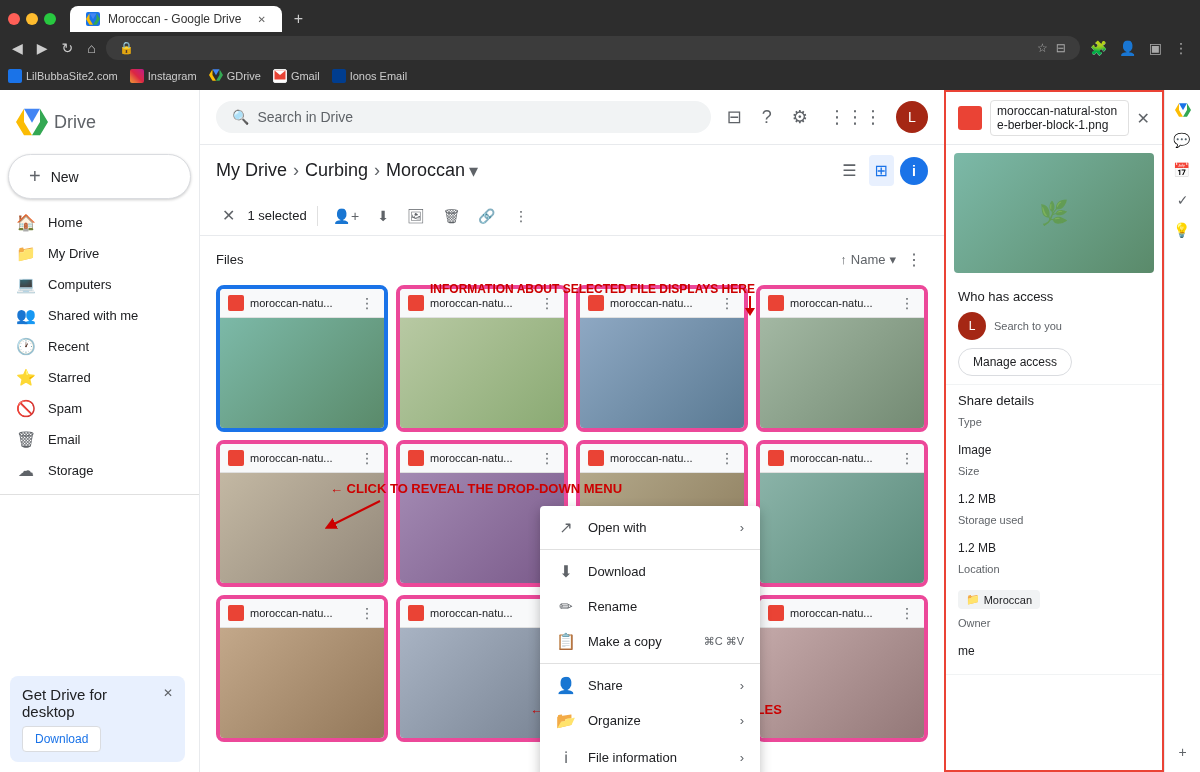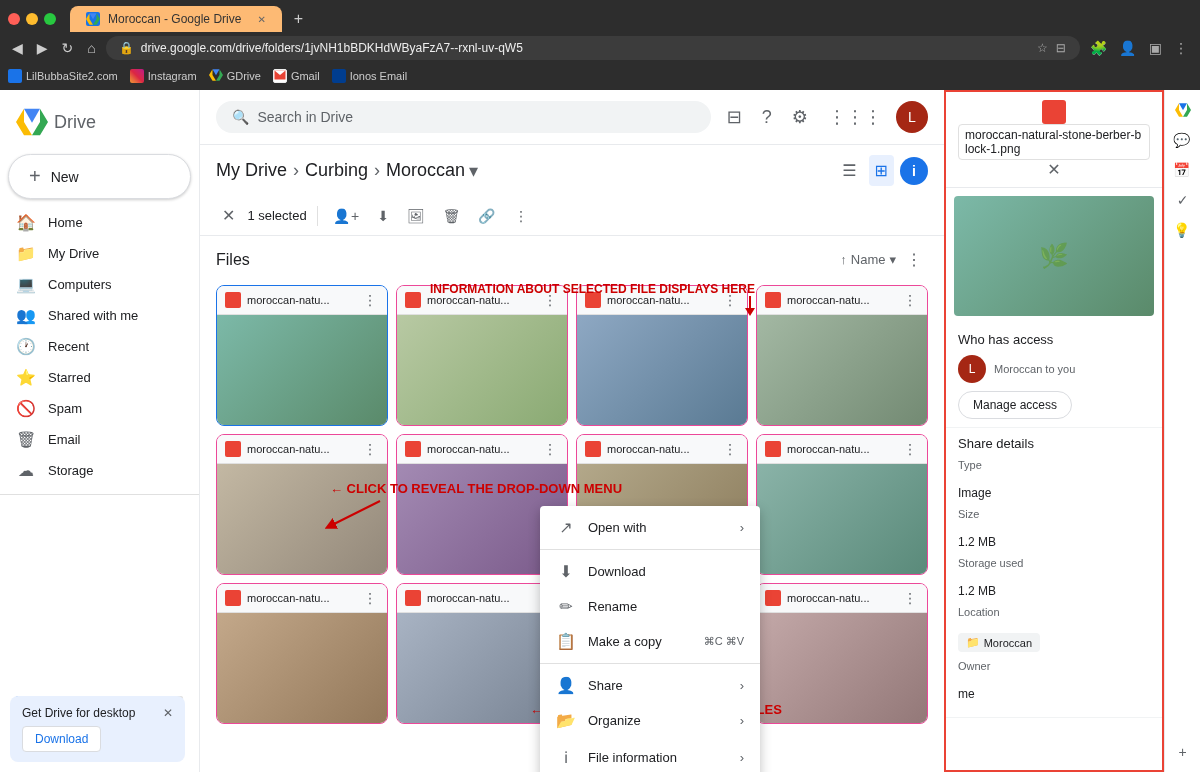--- a/index.html
+++ b/index.html
@@ -20,21 +20,21 @@
       display: flex;
       align-items: center;
       gap: 6px;
       margin-right: 10px;
     }
     .browser-dot { width: 12px; height: 12px; border-radius: 50%; }
     .dot-red { background: #ff5f57; }
     .dot-yellow { background: #febc2e; }
     .dot-green { background: #28c840; }
     .tab-active {
-      background: #fdba74;
+      background: #ffffff;
       border-radius: 8px 8px 0 0;
       padding: 6px 16px;
       display: flex;
       align-items: center;
       gap: 8px;
       color: #333;
       font-size: 12px;
       max-width: 220px;
     }
     .tab-favicon { width: 14px; height: 14px; background: #1a73e8; border-radius: 2px; display: inline-block; }
@@ -153,21 +153,21 @@
       position: absolute;
       bottom: 20px;
       left: 10px;
       width: 175px;
       background: #e8f0fe;
       border-radius: 8px;
       padding: 10px 12px;
       font-size: 12px;
     }
     .notif-close { float: right; cursor: pointer; color: #5f6368; }
-    .notif-title { font-size: 12px; font-weight: 500; color: #202124; margin-bottom: 6px; }
+    .notif-title { font-size: 15px; font-weight: 500; color: #202124; margin-bottom: 6px; }
     .download-btn {
       background: #fff;
       border: 1px solid #dadce0;
       border-radius: 4px;
       padding: 5px 12px;
       font-size: 12px;
       cursor: pointer;
       color: #1a73e8;
     }
 
@@ -244,31 +244,31 @@
       padding: 8px 16px;
       overflow-y: auto;
       position: relative;
     }
     .files-header {
       display: flex;
       align-items: center;
       justify-content: space-between;
       margin-bottom: 10px;
     }
-    .files-label { font-size: 16px; color: #202124; font-weight: 500; }
+    .files-label { font-size: 13px; color: #202124; font-weight: 500; }
     .sort-btn { display: flex; align-items: center; gap: 4px; font-size: 13px; color: #5f6368; cursor: pointer; background: transparent; border: none; }
 
     
     .files-grid {
       display: grid;
       grid-template-columns: repeat(4, 1fr);
       gap: 8px;
     }
     .file-card {
-      border: 1px solid #ec4899;
+      border: 4px solid #ec4899;
       border-radius: 8px;
       overflow: hidden;
       cursor: pointer;
       position: relative;
     }
     .file-card.selected { border-color: #1a73e8; background: #e8f0fe; }
     .file-card-header {
       display: flex;
       align-items: center;
       padding: 6px 8px;
@@ -313,22 +313,22 @@
       border-left: 1px solid #e8eaed;
       display: flex;
       flex-direction: column;
       background: #fff;
       flex-shrink: 0;
     }
     .panel-header {
       display: flex;
       align-items: center;
       padding: 8px 12px;
+      gap: 8px;
       border-bottom: 1px solid #e8eaed;
-      flex-direction: column;
     }
     .panel-file-icon { width: 24px; height: 24px; background: #ea4335; border-radius: 3px; display: inline-block; flex-shrink: 0; }
     .panel-filename { font-size: 12px; color: #202124; flex: 1; overflow: hidden; font-weight: 500; word-break: break-all; border: 1px solid #e0e0e0; padding: 3px 6px; border-radius: 4px; }
     .panel-close { background: transparent; border: none; cursor: pointer; color: #5f6368; font-size: 16px; }
 
     .panel-tabs { display: flex; border-bottom: 1px solid #e8eaed; }
     .panel-tab {
       flex: 1;
       padding: 10px 0;
       text-align: center;
@@ -437,21 +437,20 @@
     </div>
     <button class="tab-new">+</button>
   </div>
   <div class="address-bar-row">
     <button class="nav-btn">◀</button>
     <button class="nav-btn">▶</button>
     <button class="nav-btn">↻</button>
     <button class="nav-btn">⌂</button>
     <div class="address-bar">
       <span style="color:#aaa;font-size:12px;">🔒</span>
-      <span>drive.google.com/drive/folders/1jvNH1bBDKHdWByaFzA7--rxnl-uv-qW5</span>
       <div class="address-bar-icons" style="margin-left:auto;">
         <span class="addr-icon">☆</span>
         <span class="addr-icon">⊟</span>
       </div>
     </div>
     <div style="display:flex;gap:4px;align-items:center;">
       <button class="nav-btn" style="color:#aaa;">🧩</button>
       <button class="nav-btn" style="color:#aaa;">👤</button>
       <button class="nav-btn" style="color:#aaa;">▣</button>
       <button class="nav-btn" style="color:#aaa;">⋮</button>
@@ -786,21 +785,21 @@
     <div class="panel-preview">
       <div style="width:100%;height:100%;background:linear-gradient(135deg,#7cb9a8,#5a8a6a);display:flex;align-items:center;justify-content:center;">
         <span style="color:rgba(255,255,255,0.5);font-size:24px;">🌿</span>
       </div>
     </div>
 
     <div class="panel-section">
       <div class="panel-section-title">Who has access</div>
       <div class="access-user">
         <div class="access-avatar">L</div>
-        <span class="access-text">Moroccan to you</span>
+        <span class="access-text">Search to you</span>
       </div>
       <button class="manage-access-btn">Manage access</button>
     </div>
 
     <div class="panel-section">
       <div class="panel-section-title">Share details</div>
       <div class="detail-row">
         <div class="detail-label">Type</div>
         <div class="detail-value">Image</div>
       </div>

